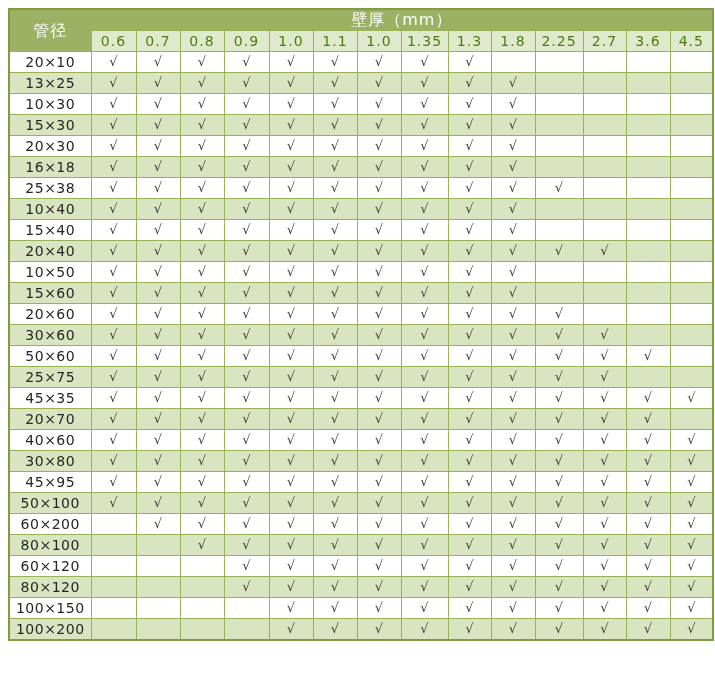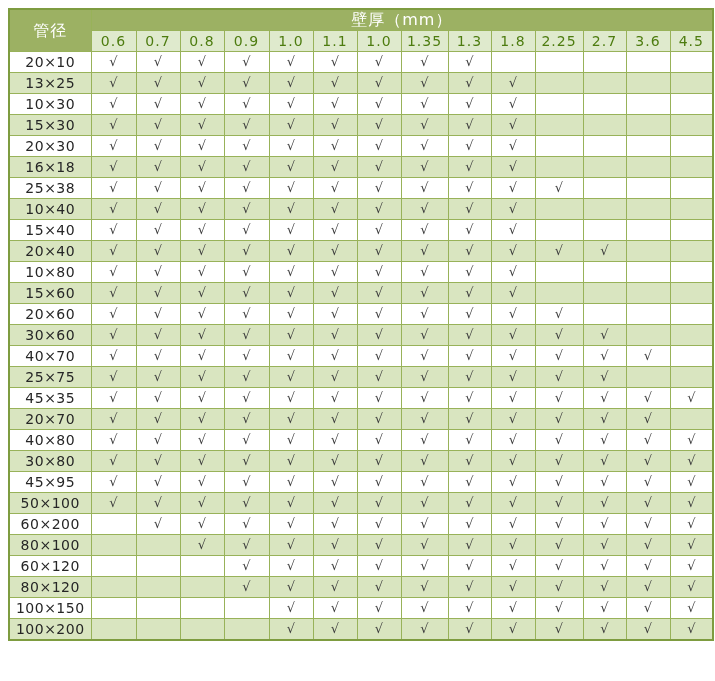--- a/index.html
+++ b/index.html
@@ -273,21 +273,21 @@
           <td class="check">√</td>
           <td class="check">√</td>
           <td class="check">√</td>
           <td class="check">√</td>
           <td class="check">√</td>
           <td class="check">√</td>
           <td class="check"></td>
           <td class="check"></td>
         </tr>
         <tr>
-          <td class="size">10×80</td>
+          <td class="size">10×50</td>
           <td class="check">√</td>
           <td class="check">√</td>
           <td class="check">√</td>
           <td class="check">√</td>
           <td class="check">√</td>
           <td class="check">√</td>
           <td class="check">√</td>
           <td class="check">√</td>
           <td class="check">√</td>
           <td class="check">√</td>
@@ -341,21 +341,21 @@
           <td class="check">√</td>
           <td class="check">√</td>
           <td class="check">√</td>
           <td class="check">√</td>
           <td class="check">√</td>
           <td class="check">√</td>
           <td class="check"></td>
           <td class="check"></td>
         </tr>
         <tr>
-          <td class="size">40×70</td>
+          <td class="size">50×60</td>
           <td class="check">√</td>
           <td class="check">√</td>
           <td class="check">√</td>
           <td class="check">√</td>
           <td class="check">√</td>
           <td class="check">√</td>
           <td class="check">√</td>
           <td class="check">√</td>
           <td class="check">√</td>
           <td class="check">√</td>
@@ -409,21 +409,21 @@
           <td class="check">√</td>
           <td class="check">√</td>
           <td class="check">√</td>
           <td class="check">√</td>
           <td class="check">√</td>
           <td class="check">√</td>
           <td class="check">√</td>
           <td class="check"></td>
         </tr>
         <tr>
-          <td class="size">40×80</td>
+          <td class="size">40×60</td>
           <td class="check">√</td>
           <td class="check">√</td>
           <td class="check">√</td>
           <td class="check">√</td>
           <td class="check">√</td>
           <td class="check">√</td>
           <td class="check">√</td>
           <td class="check">√</td>
           <td class="check">√</td>
           <td class="check">√</td>

